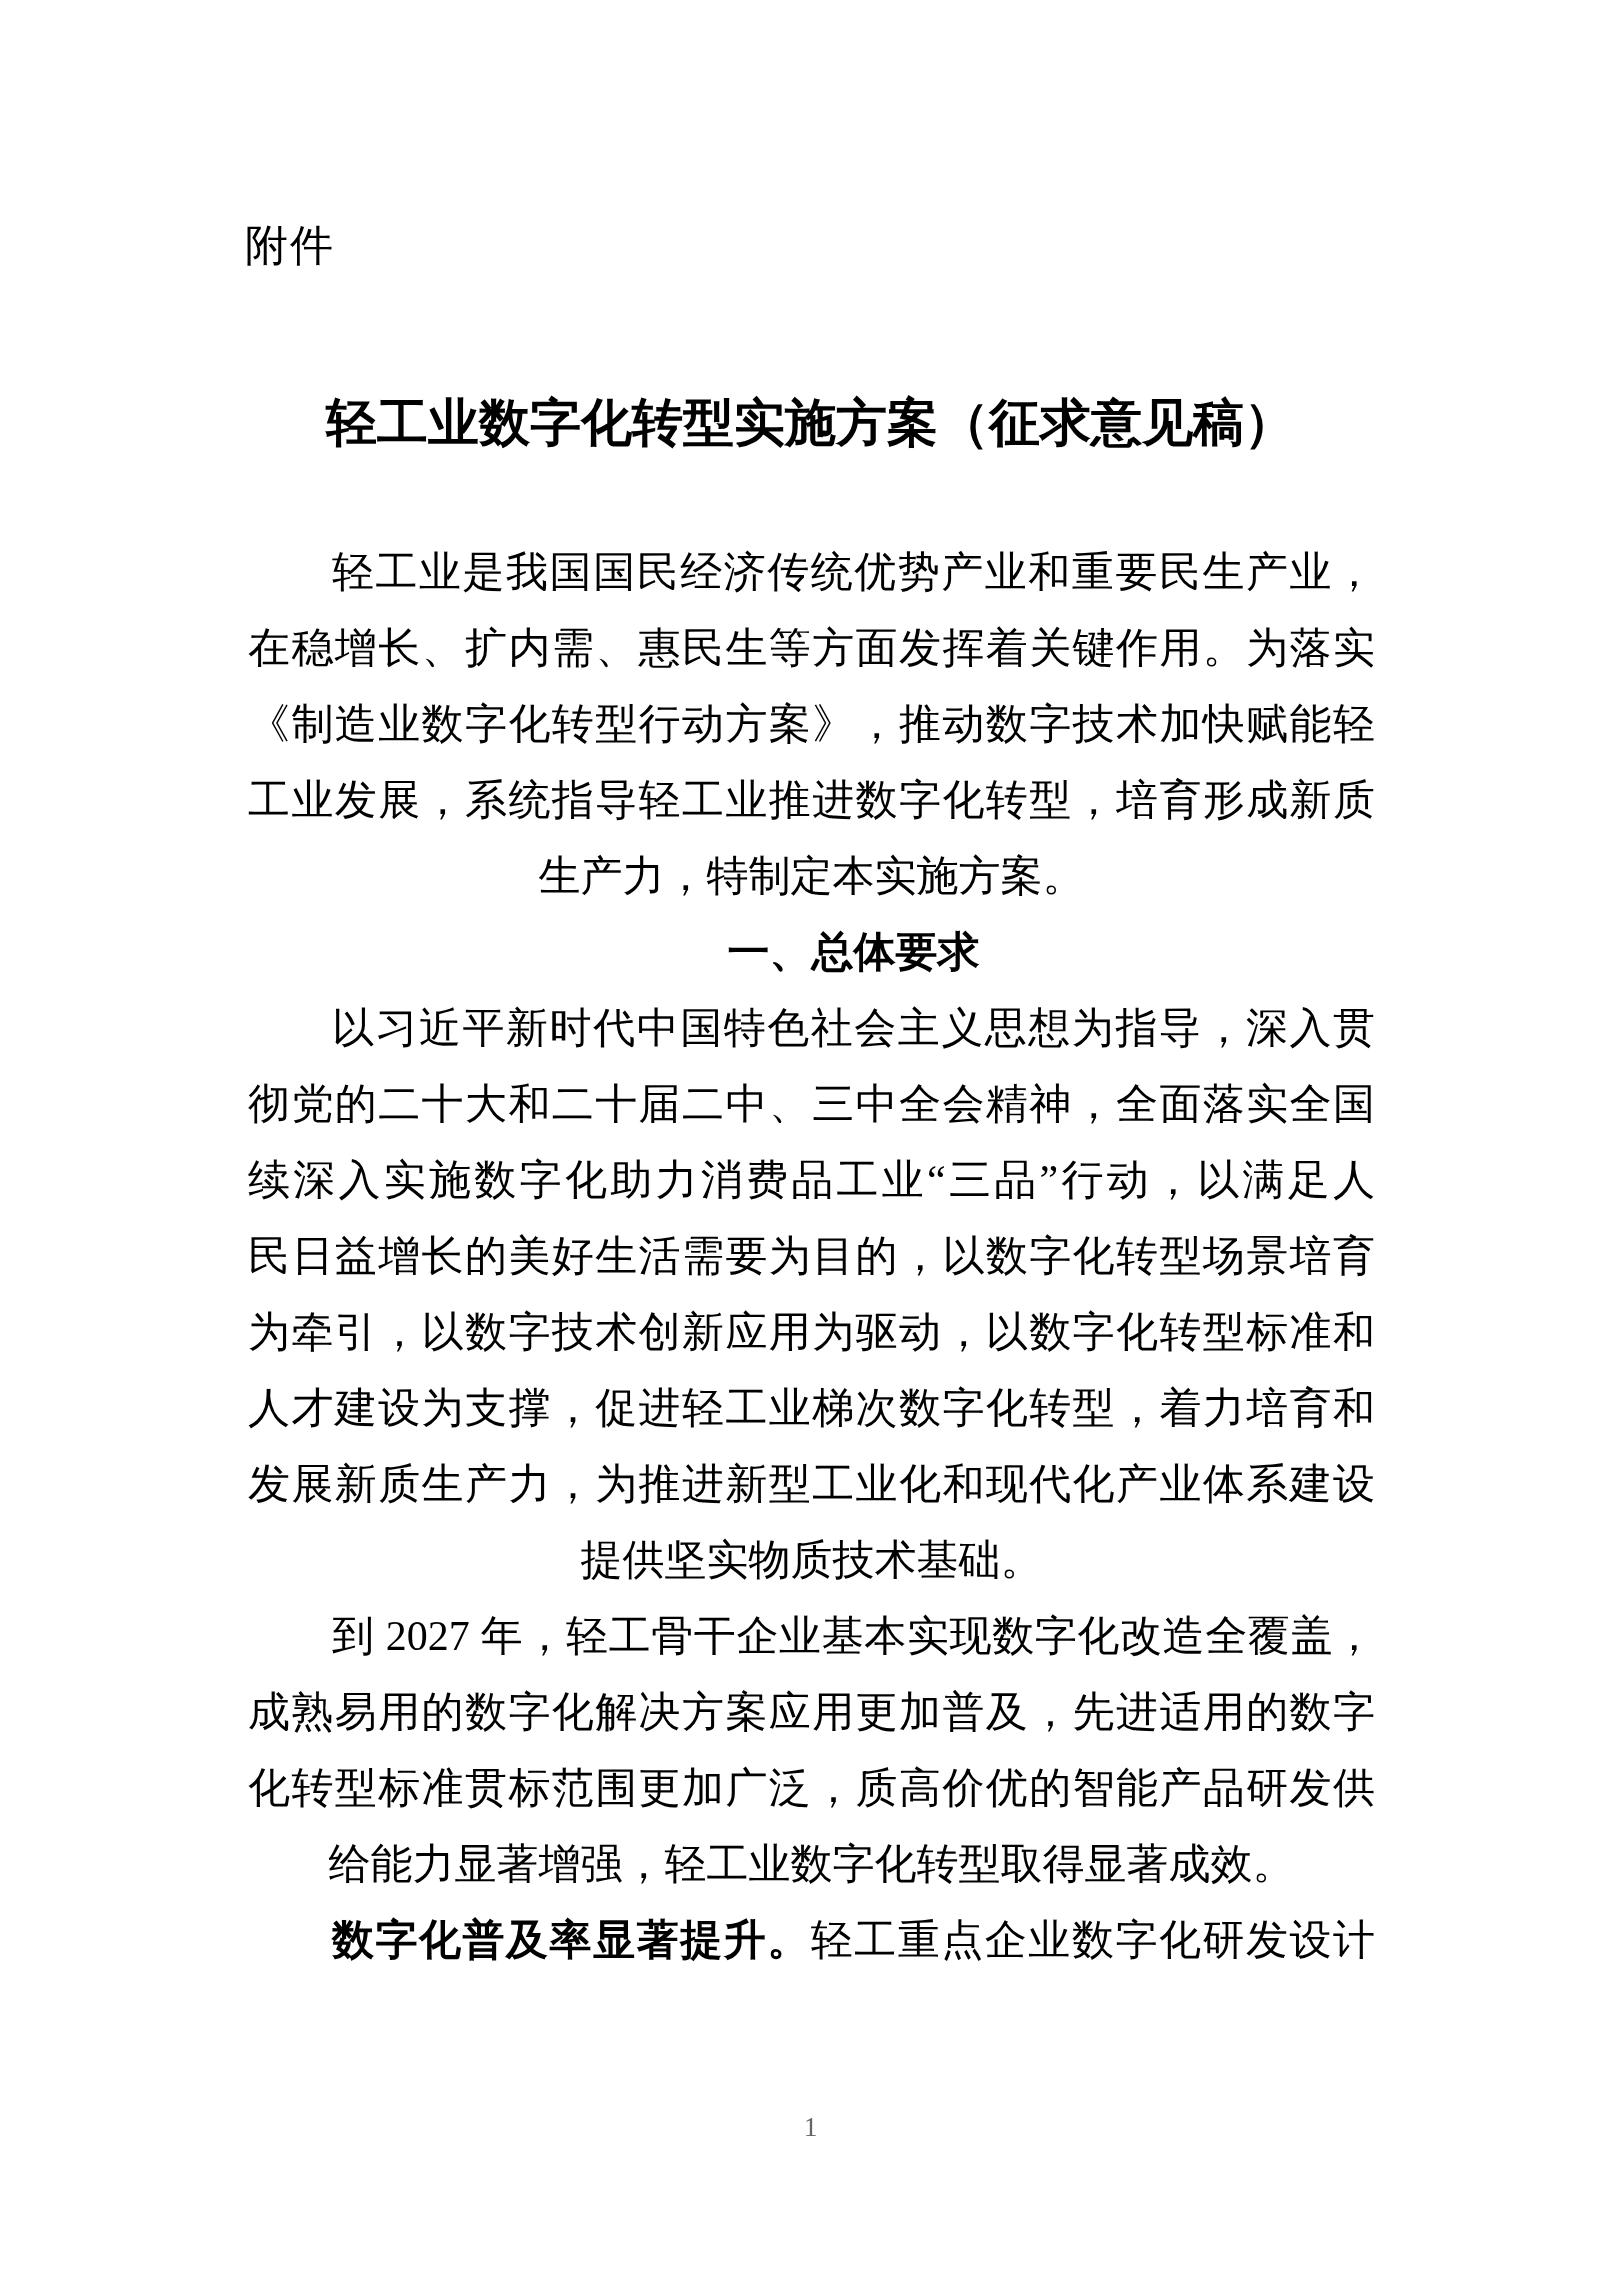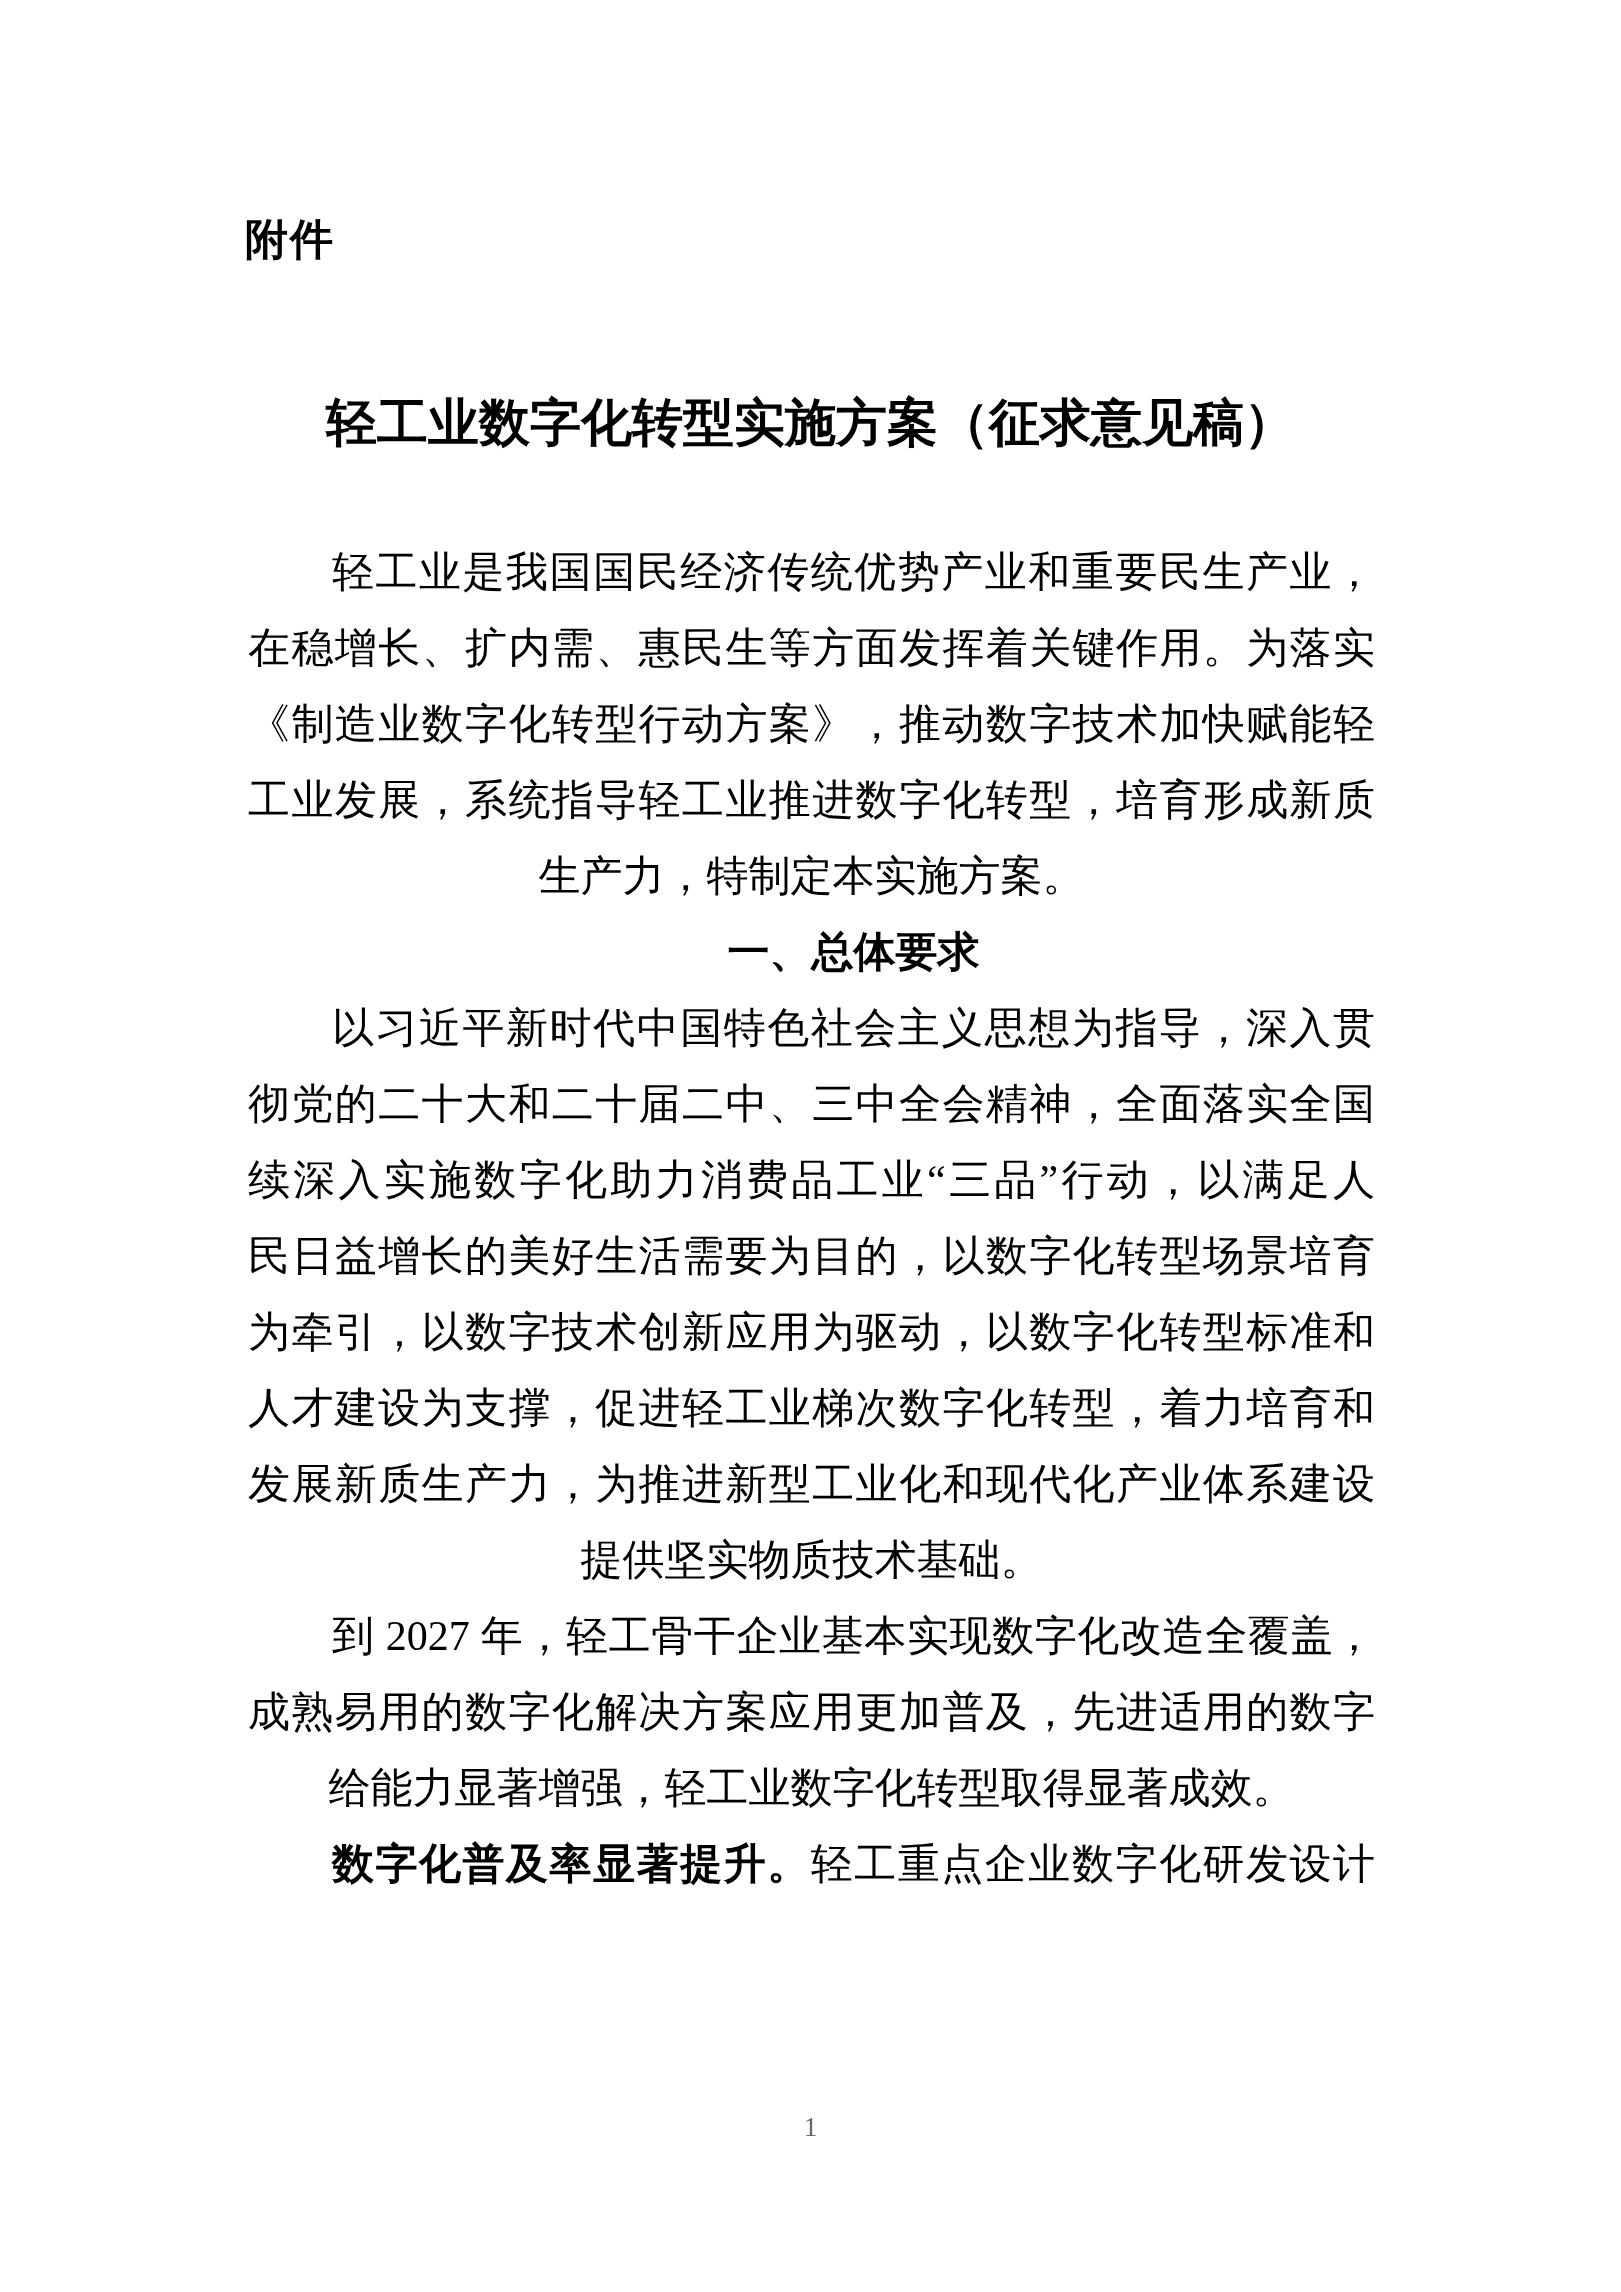--- a/index.html
+++ b/index.html
@@ -9,23 +9,23 @@
     width: 1621px;
     height: 2293px;
     background: #ffffff;
     overflow: hidden;
     font-family: "Liberation Serif", "DejaVu Serif", serif;
     color: #000000;
   }
   .attachment {
     position: absolute;
     left: 245px;
-    top: 218px;
+    top: 224px;
     font-family: "Liberation Sans", "DejaVu Sans", sans-serif;
-    font-weight: 700;
+    font-weight: 400;
     font-size: 43px;
     line-height: 43px;
     letter-spacing: 2px;
   }
   .title {
     position: absolute;
     left: 0;
     top: 370px;
     width: 100%;
     text-align: center;
@@ -90,19 +90,20 @@
       <div class="line body indent fill">以习近平新时代中国特色社会主义思想为指导，深入贯</div>
       <div class="line body fill">彻党的二十大和二十届二中、三中全会精神，全面落实全国</div>
       <div class="line body fill">续深入实施数字化助力消费品工业“三品”行动，以满足人</div>
       <div class="line body fill">民日益增长的美好生活需要为目的，以数字化转型场景培育</div>
       <div class="line body fill">为牵引，以数字技术创新应用为驱动，以数字化转型标准和</div>
       <div class="line body fill">人才建设为支撑，促进轻工业梯次数字化转型，着力培育和</div>
       <div class="line body fill">发展新质生产力，为推进新型工业化和现代化产业体系建设</div>
       <div class="line body">提供坚实物质技术基础。</div>
       <div class="line body indent fill">到 2027 年，轻工骨干企业基本实现数字化改造全覆盖，</div>
       <div class="line body fill">成熟易用的数字化解决方案应用更加普及，先进适用的数字</div>
+      <div class="line body fill">化转型标准贯标范围更加广泛，质高价优的智能产品研发供</div>
       <div class="line body">给能力显著增强，轻工业数字化转型取得显著成效。</div>
       <div class="line mixed indent fill"><span class="bold-lead">数字化普及率显著提升。</span><span>轻工重点企业数字化研发设计</span></div>
     </main>
 
   <div class="page-number">1</div>
 </div>
 
 
 </body></html>

